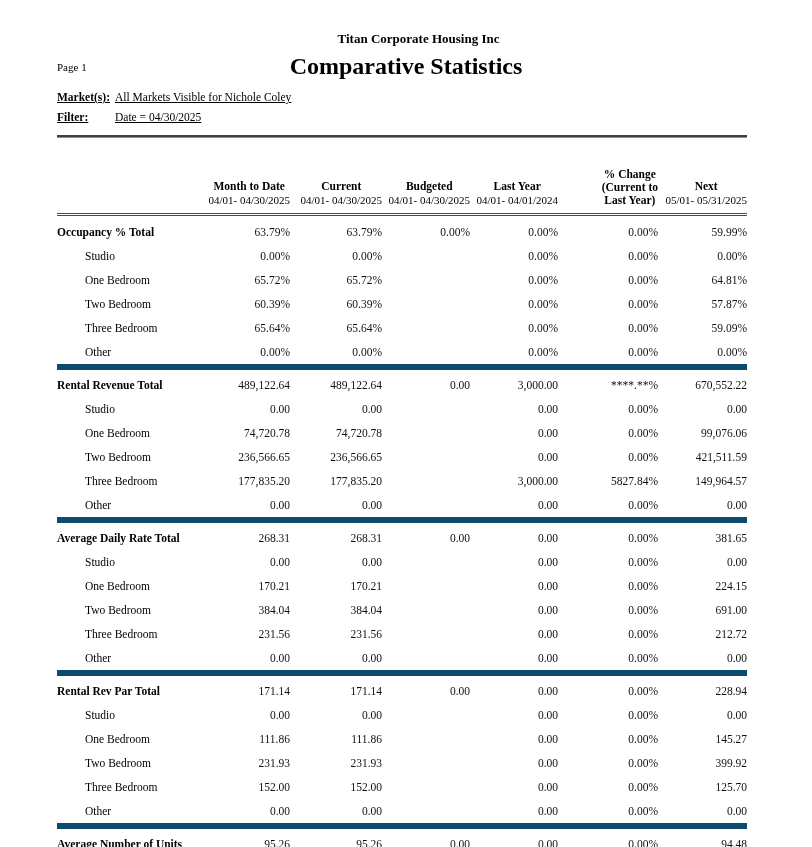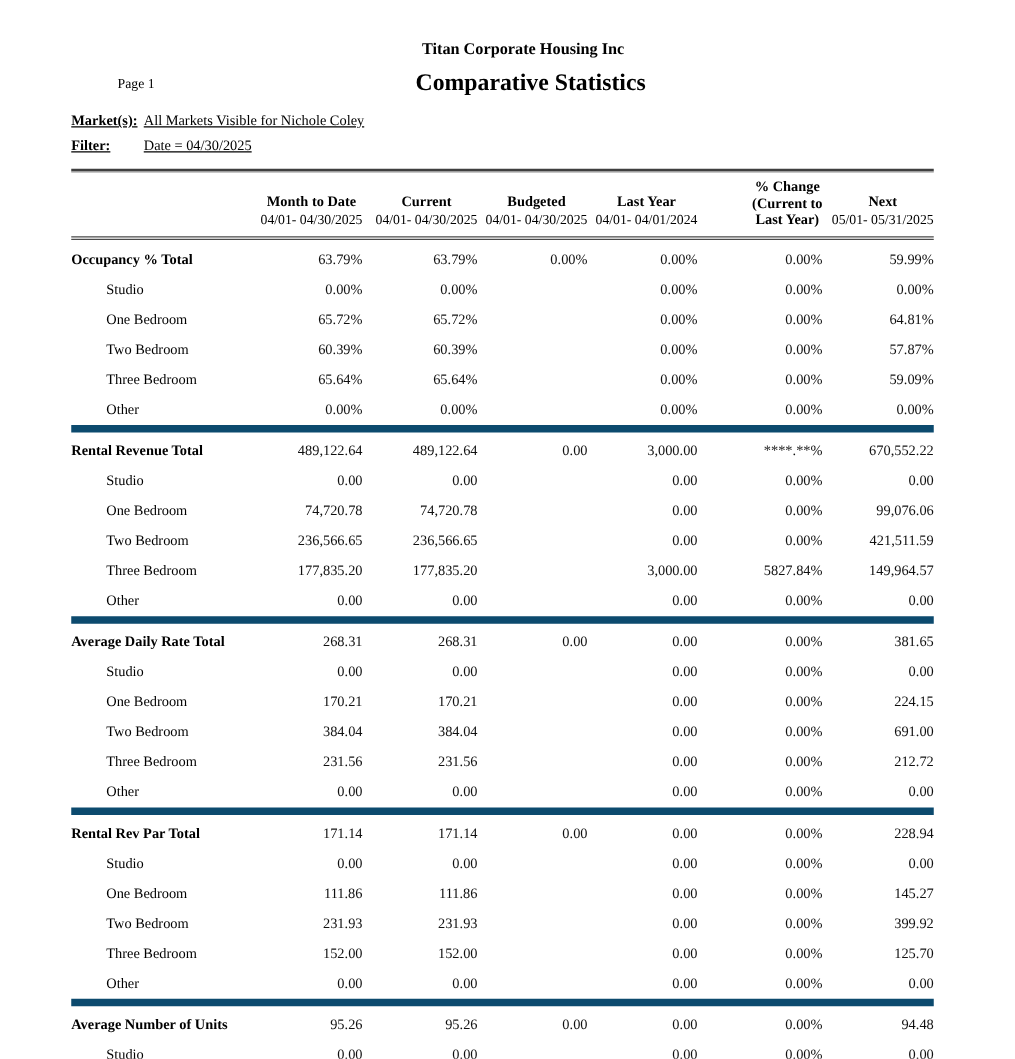--- a/index.html
+++ b/index.html
@@ -2,42 +2,42 @@
 <html><head>
 <meta charset="utf-8">
 <style>
   * { margin:0; padding:0; box-sizing:border-box; }
   html,body { width:812px; height:847px; background:#ffffff; overflow:hidden;
               font-family:"Liberation Serif", serif; color:#000; }
   .page { width:812px; height:847px; position:relative; }
 
   
   .company { text-align:center; font-weight:bold; font-size:13px; padding-top:31px;padding-left:25px; }
-  .title-band { display:grid; grid-template-columns:57px 1fr 57px; margin-top:9px;padding-left:37px; }
+  .title-band { display:grid; grid-template-columns:57px 1fr 57px; margin-top:9px; }
   .page-num { grid-column:1; white-space:nowrap; font-size:11px; padding-left:57px; padding-top:5px; }
   .title-center { grid-column:2; text-align:center; }
-  .report-title { font-size:19px; font-weight:bold; line-height:21px; }
+  .report-title { font-size:24px; font-weight:bold; line-height:21px; }
   .report-subtitle { font-size:13.5px; font-weight:bold; line-height:16px; margin-top:1px; }
 
   .meta { margin:10px 0 0 57px; font-size:11.5px; }
   .meta-row { display:grid; grid-template-columns:58px auto; line-height:20px;text-decoration:underline; }
   .meta-label { font-weight:bold; }
 
   
   .table-wrap { width:690px; margin:8px 0 0 57px; }
   .rule-top { height:2px; border-top:2.5px solid #3f3f3f; border-bottom:1px solid #8f8f8f; }
   .rule-double { height:3px; border-top:1.5px solid #4a4a4a; border-bottom:1.5px solid #4a4a4a; margin-top:2px; }
 
   
   .grid-row { display:grid; grid-template-columns:148px 85px 92px 88px 88px 100px 89px; }
 
   
   .head-row { padding:6px 0 4px 0; align-items:end; }
   .colhead { display:flex; justify-content:flex-end; align-items:flex-end; }
-  .colhead .inner { display:inline-block; text-align:center; white-space:nowrap; }
+  .colhead .inner { display:inline-block; text-align:center; white-space:nowrap;margin-top:24px; }
   .colhead .l1 { font-weight:bold; font-size:11.5px; line-height:14px; display:block; }
   .colhead .l2 { font-size:11px; line-height:14px; display:block; }
   .colhead.pct .inner span { font-weight:bold; font-size:11.5px; line-height:13px; display:block; }
 
   
   .section { border-top:6px solid #0c4a6e; padding-top:3px; }
   .section:first-child { border-top:none; padding-top:4px; }
   .row { height:24px; align-items:center; font-size:11.5px; }
   .cell { white-space:nowrap; }
   .cell.label { text-align:left; padding-left:28px; }

